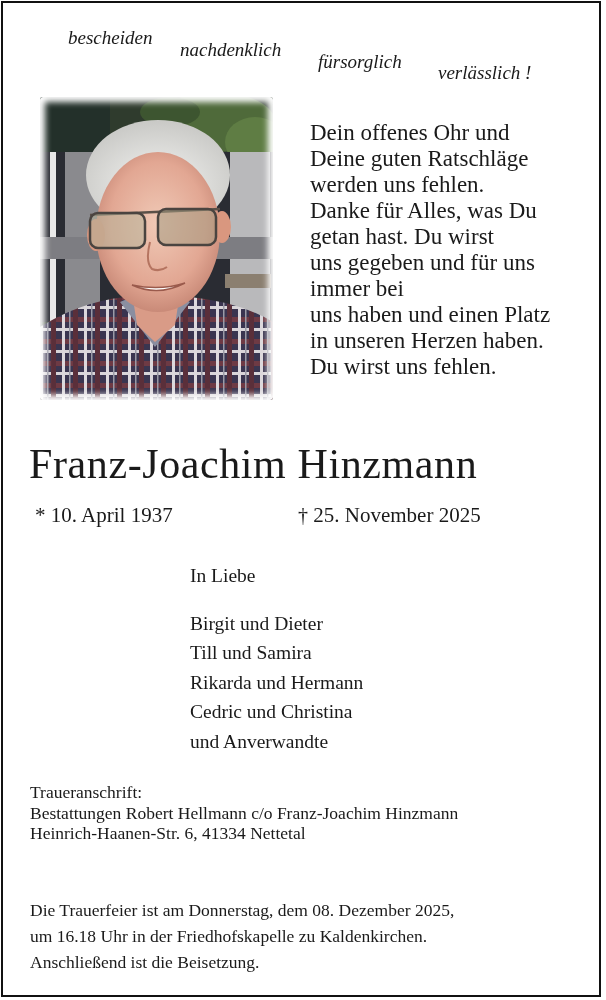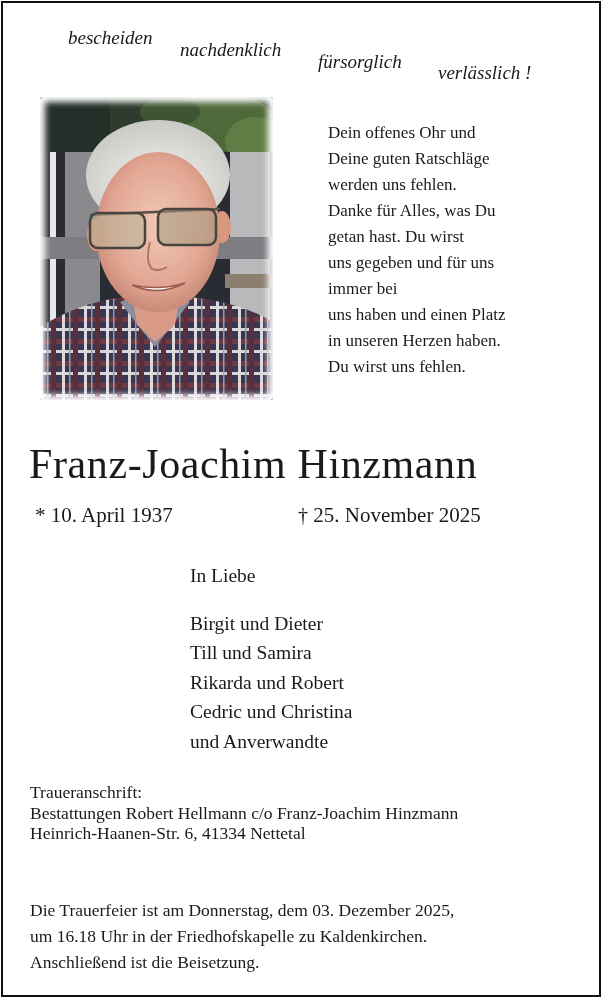--- a/index.html
+++ b/index.html
@@ -8,21 +8,21 @@
   .frame { position: absolute; left: 1px; top: 1px; width: 600px; height: 996px;
            border: 2px solid #111; box-sizing: border-box; background: #fff; }
   .abs { position: absolute; white-space: nowrap; }
   .attr { font-style: italic; font-size: 19px; color: #1a1a1a; }
   .photo { position: absolute; left: 40px; top: 97px; width: 233px; height: 303px;
            overflow: hidden; border-radius: 3px;
            box-shadow: 0 0 6px 4px #fff inset; }
   .photo svg { display: block; width: 100%; height: 100%; }
   .photo::after { content: ""; position: absolute; inset: 0;
            box-shadow: inset 0 0 6px 5px #ffffff; pointer-events: none; }
-  .poem { position: absolute; left: 328px; top: 120px; font-size: 17px; line-height: 26px; }
+  .poem { position: absolute; left: 310px; top: 120px; font-size: 23px; line-height: 26px; }
   .poem div { white-space: nowrap; }
   .name { position: absolute; left: 29px; top: 440px; font-size: 42px; letter-spacing: 0.6px; white-space: nowrap; }
   .dates { position: absolute; top: 503px; font-size: 21px; white-space: nowrap; }
   .family { position: absolute; left: 190px; font-size: 19.5px; white-space: nowrap; }
   .addr { position: absolute; left: 30px; top: 782px; font-size: 17.5px; line-height: 20.5px; }
   .addr div, .funeral div { white-space: nowrap; }
   .funeral { position: absolute; left: 30px; top: 897px; font-size: 17.5px; line-height: 26px; }
 </style>
 </head>
 <body>
@@ -110,27 +110,27 @@
   <span>10. April 1937</span>
 </div>
 <div class="dates" style="left:298px;">
   <span style="font-size:20px;">†</span>
   <span>25. November 2025</span>
 </div>
 
 <div class="family" style="top:565px;">In Liebe</div>
 <div class="family" style="top:613px;">Birgit und Dieter</div>
 <div class="family" style="top:642px;">Till und Samira</div>
-<div class="family" style="top:672px;">Rikarda und Robert</div>
+<div class="family" style="top:672px;">Rikarda und Hermann</div>
 <div class="family" style="top:701px;">Cedric und Christina</div>
 <div class="family" style="top:731px;">und Anverwandte</div>
 
 <div class="addr">
   <div>Traueranschrift:</div>
   <div>Bestattungen Robert Hellmann c/o Franz-Joachim Hinzmann</div>
   <div>Heinrich-Haanen-Str. 6, 41334 Nettetal</div>
 </div>
 
 <div class="funeral">
-  <div>Die Trauerfeier ist am Donnerstag, dem 03. Dezember 2025,</div>
+  <div>Die Trauerfeier ist am Donnerstag, dem 08. Dezember 2025,</div>
   <div>um 16.18 Uhr in der Friedhofskapelle zu Kaldenkirchen.</div>
   <div>Anschließend ist die Beisetzung.</div>
 </div>
 
 </body></html>

